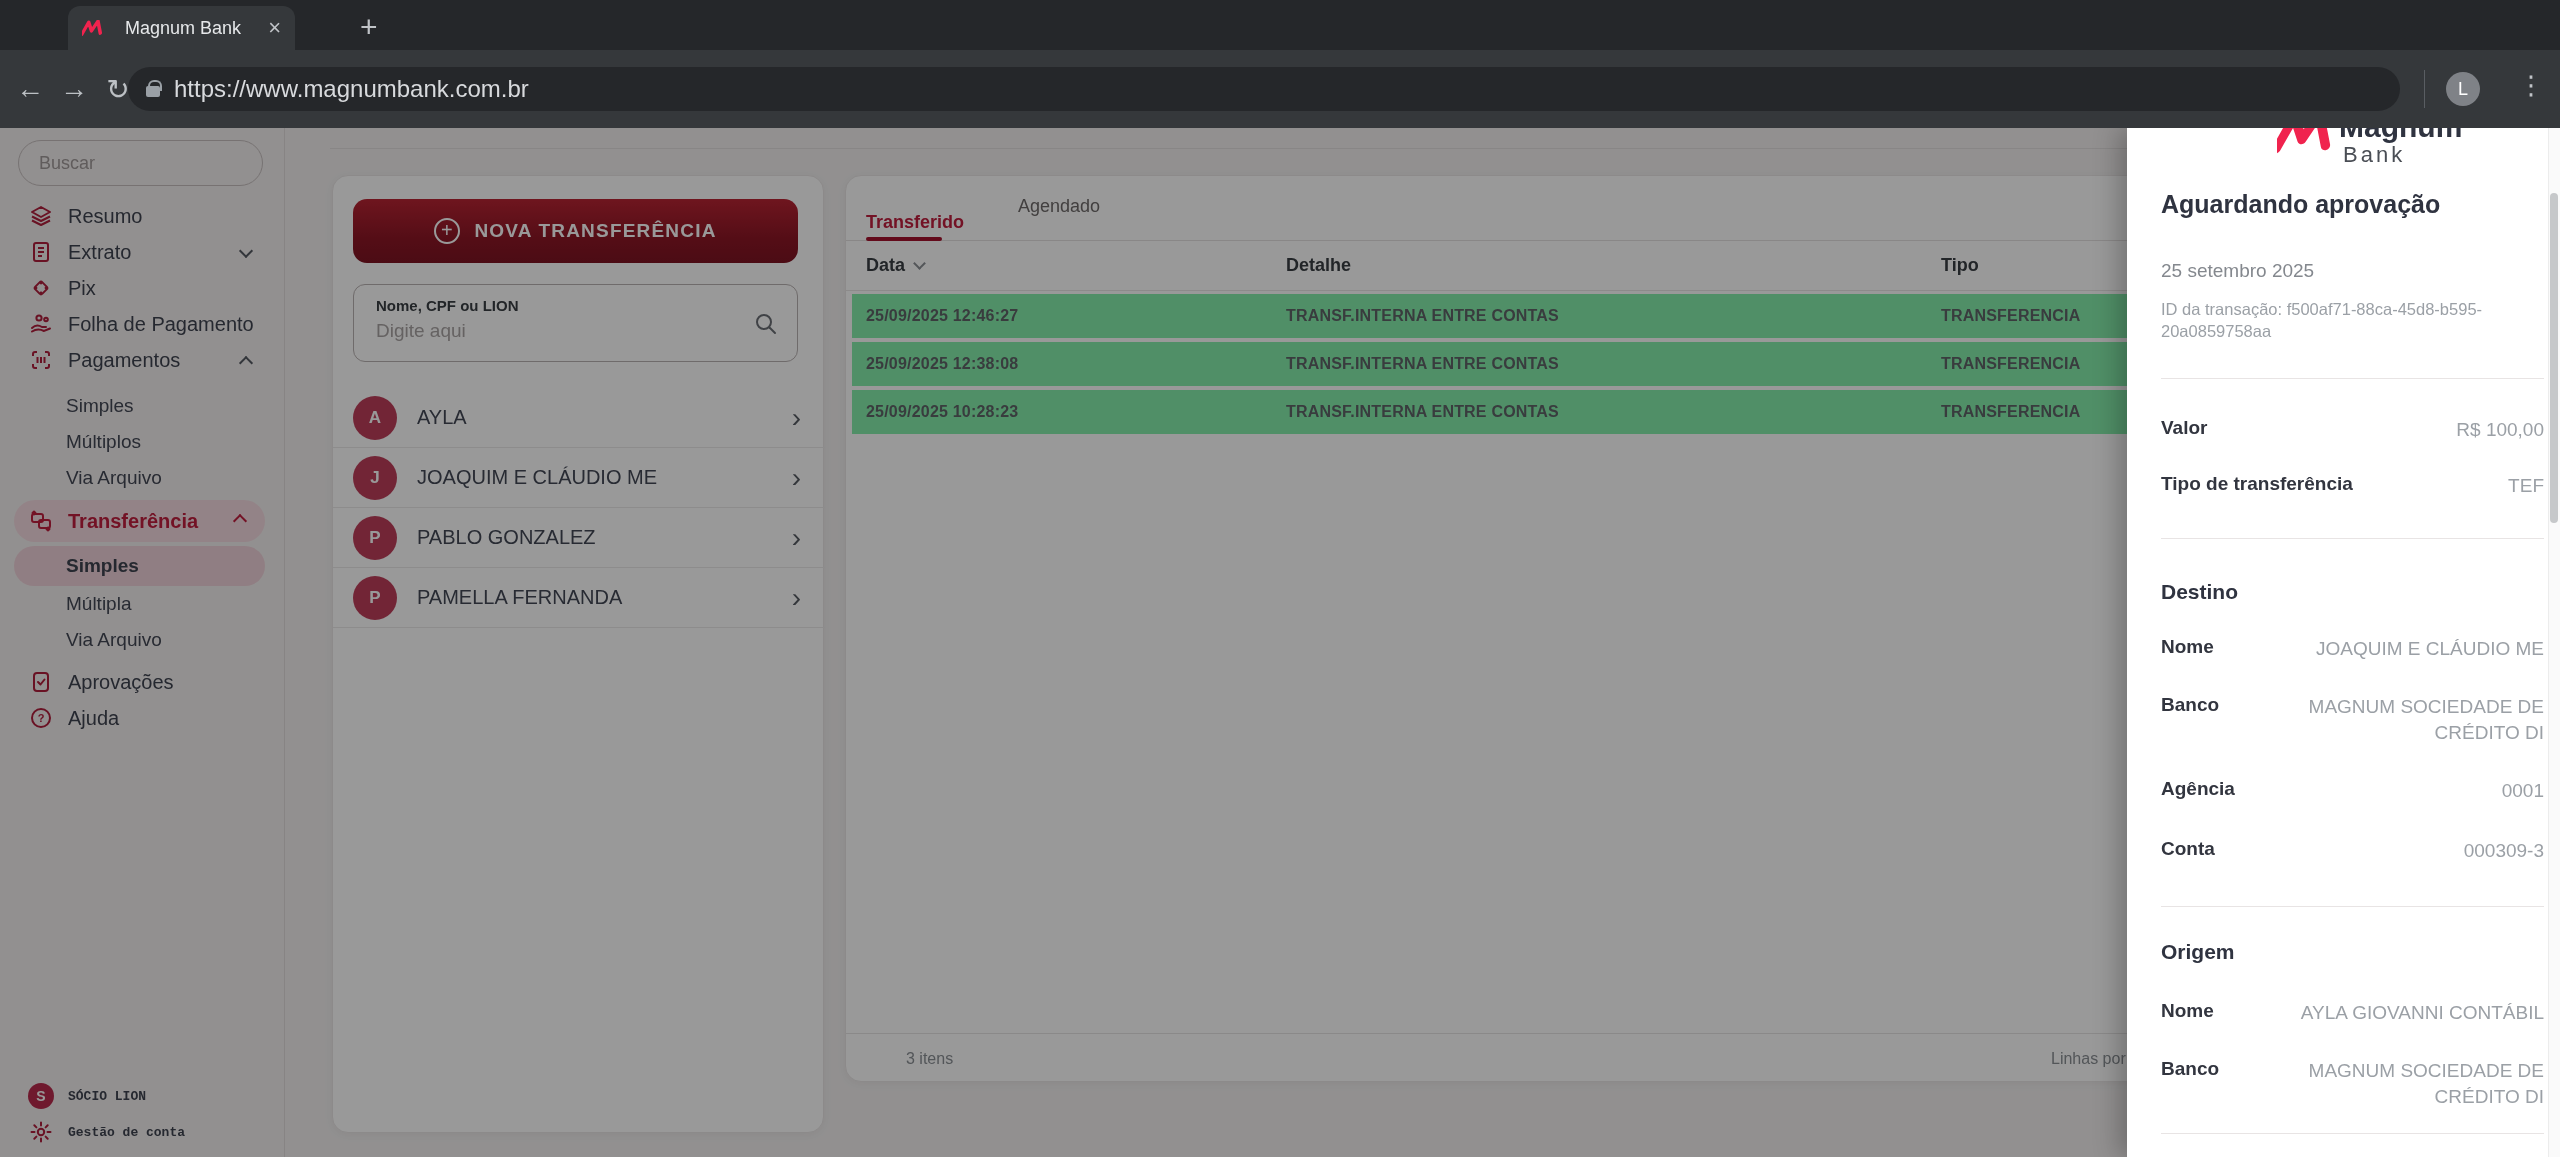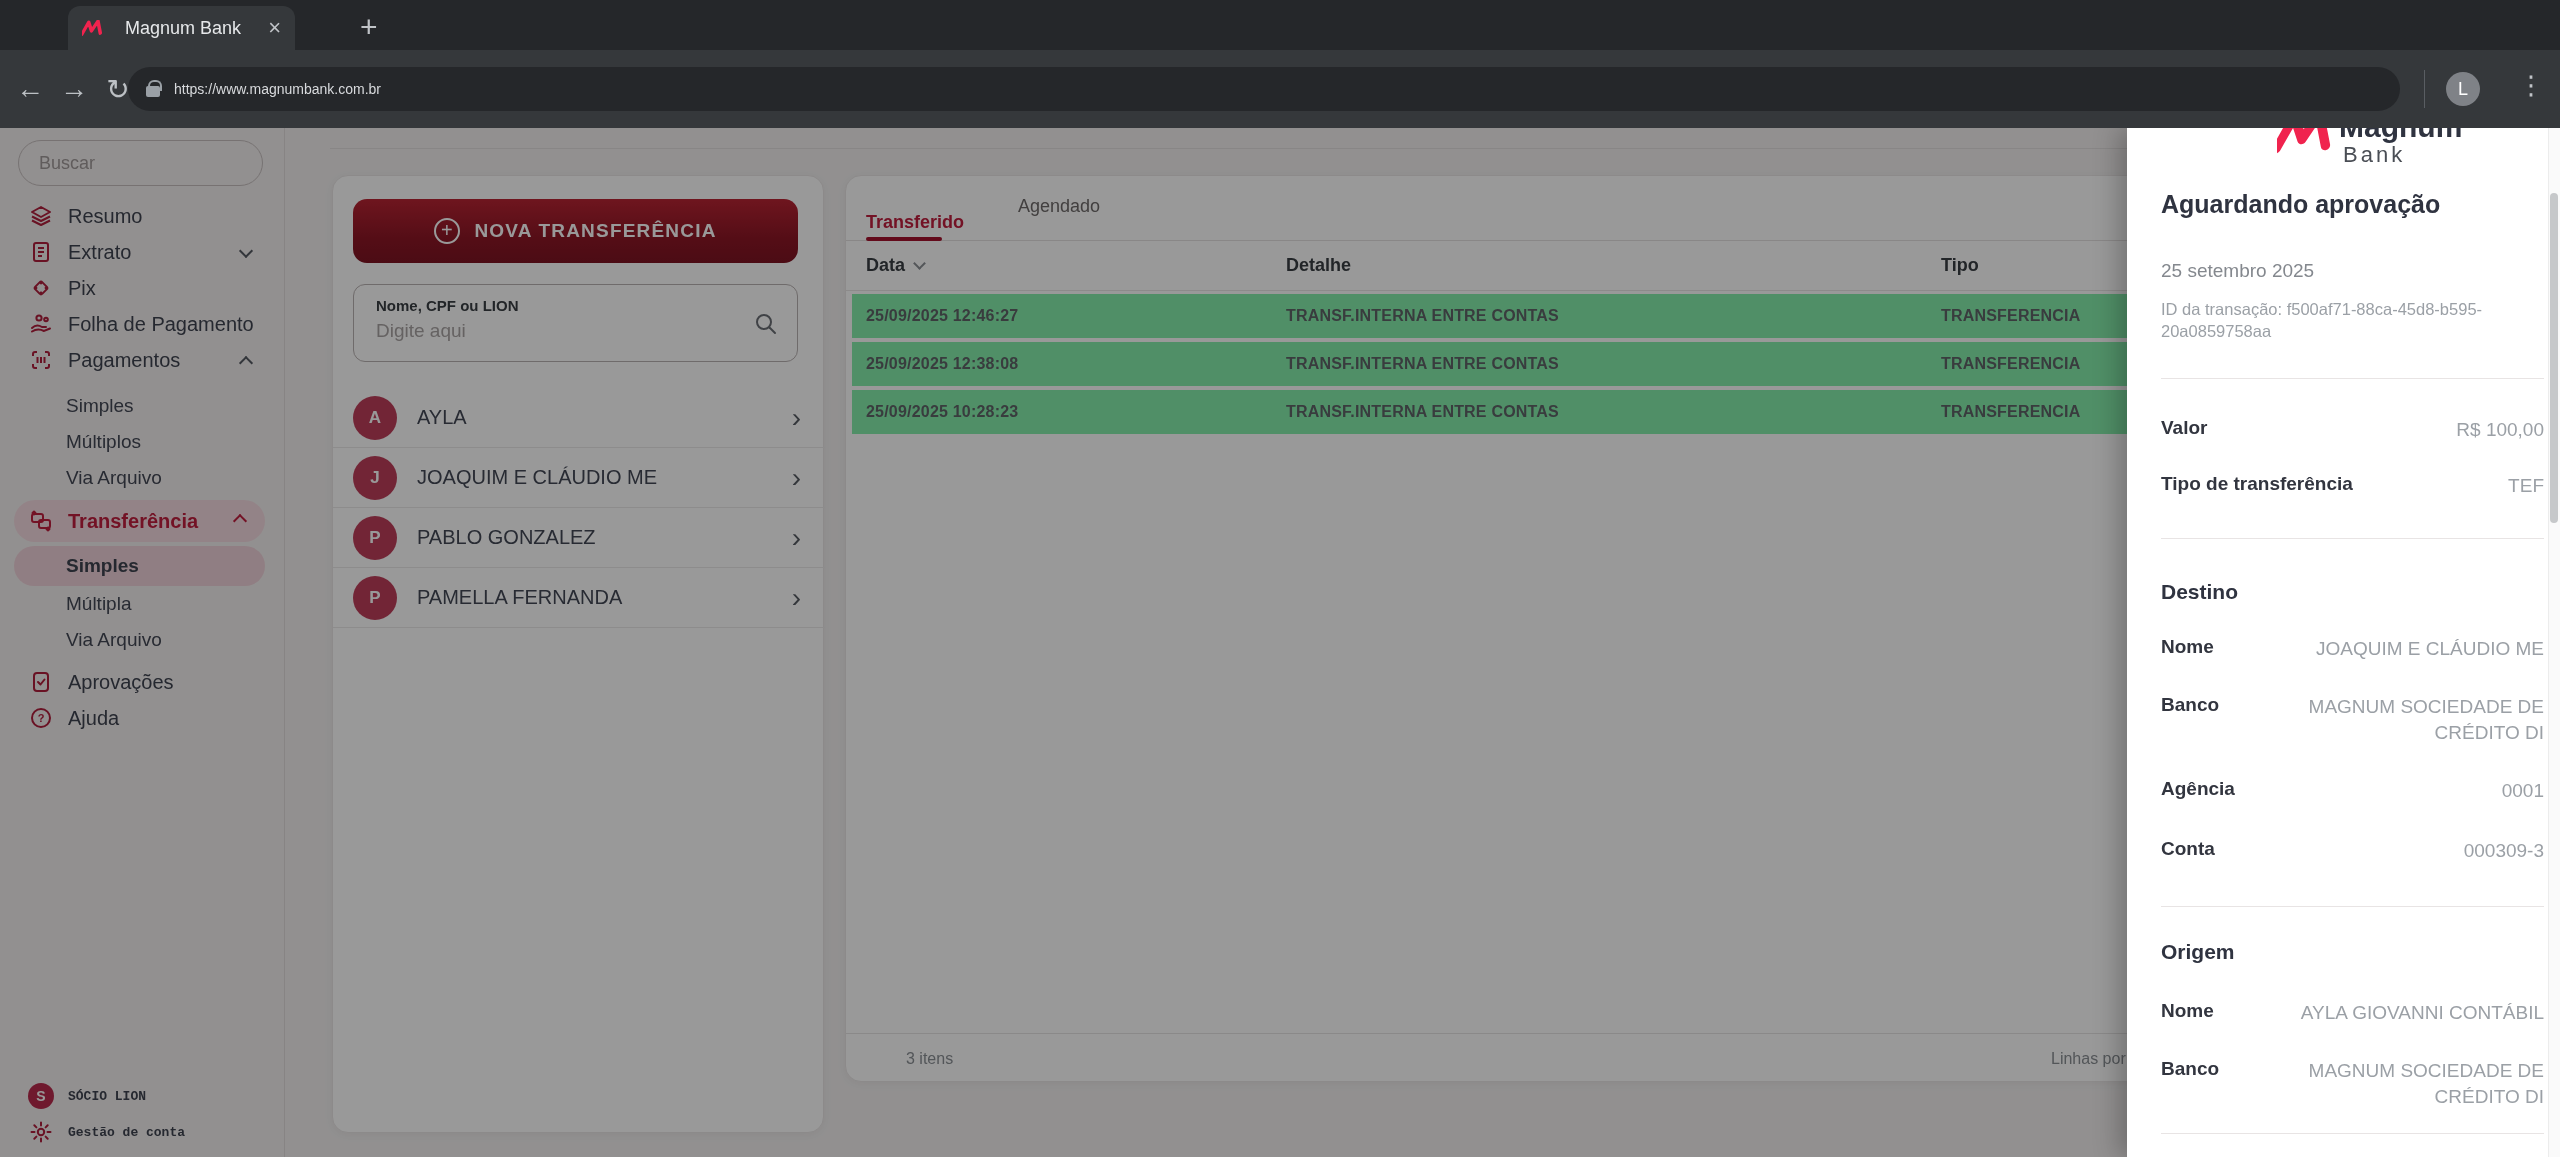--- a/index.html
+++ b/index.html
@@ -15,21 +15,21 @@
   .tab-close { color:#c0c3c7; font-size:22px; line-height:1; }
   .newtab { position:absolute; left:360px; top:10px; color:#c0c3c7; font-size:30px; font-weight:300; }
   .toolbar { position:absolute; left:0; top:50px; width:2560px; height:78px; background:#35383b;
              display:flex; align-items:center; }
   .navbtn { color:#bcc0c4; font-size:28px; width:44px; text-align:center; }
   .urlpill { position:absolute; left:128px; top:67px; width:2272px; height:44px; background:#25272a;
              border-radius:22px; display:flex; align-items:center; padding:0 18px; gap:14px; }
   .lock { width:14px; height:11px; background:#9aa0a6; border-radius:2px; position:relative; margin-top:5px; }
   .lock:before { content:""; position:absolute; left:2px; top:-6px; width:10px; height:9px;
                  border:2px solid #9aa0a6; border-bottom:none; border-radius:6px 6px 0 0; }
-  .url { color:#d8dadd; font-size:14px; }
+  .url { color:#d8dadd; font-size:24px; }
   .tb-sep { position:absolute; left:2424px; top:70px; width:1px; height:38px; background:#5a5e63; }
   .avatar-l { position:absolute; left:2446px; top:72px; width:34px; height:34px; border-radius:50%;
               background:#7f8287; color:#fff; font-size:18px; display:flex; align-items:center; justify-content:center; }
   .dots { position:absolute; left:2518px; top:70px; color:#c0c3c7; font-size:26px; letter-spacing:0; }
 
   
   #app { position:absolute; left:0; top:128px; width:2560px; height:1029px; background:#f3f1f1; overflow:hidden; }
 
   
   #sidebar { position:absolute; left:0; top:0; width:285px; height:1029px; background:#f4f0f0;

